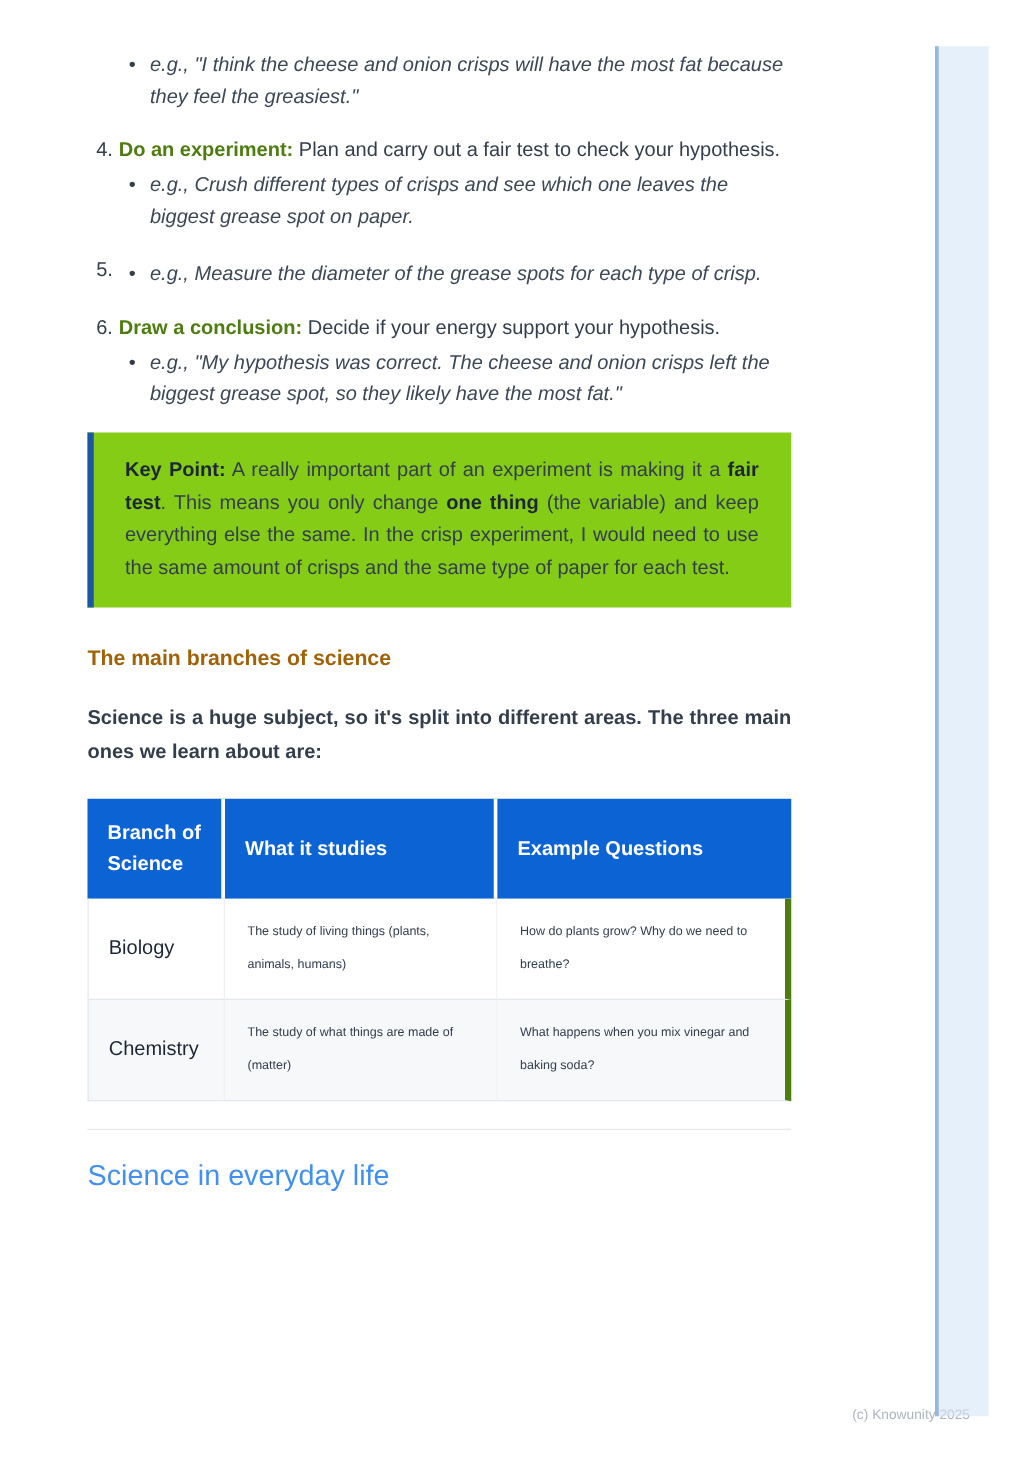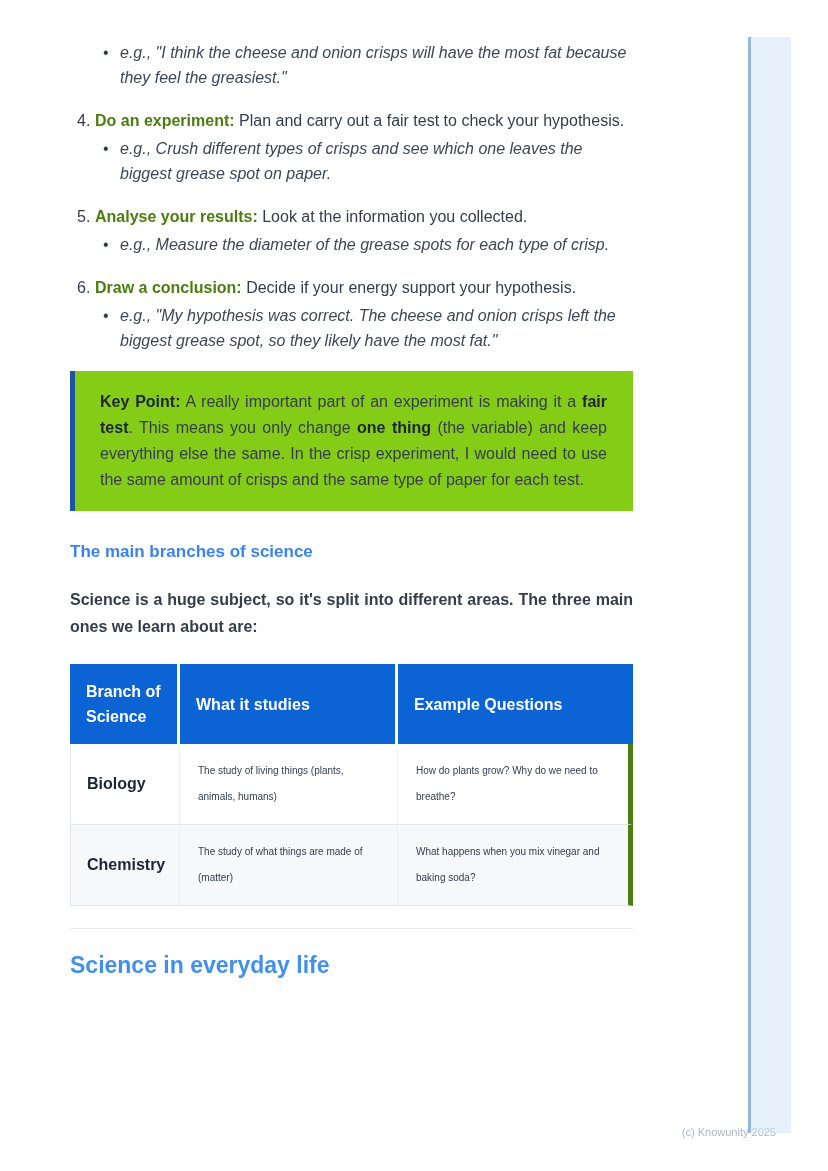--- a/index.html
+++ b/index.html
@@ -48,21 +48,21 @@
     border-left: 5px solid #1d55a5;
     padding: 18px 26px 18px 25px;
     line-height: 26px;
     text-align: justify;
   }
   
   .section-heading {
     margin-top: 28px;
     font-size: 17px;
     font-weight: 700;
-    color: #3b82f6;
+    color: #a16207;
   }
   .para {
     margin-top: 22px;
     line-height: 27px;
     text-align: justify;
     font-weight: bold;
   }
   
   table.branches {
     margin-top: 24px;
@@ -88,37 +88,37 @@
     line-height: 26px;
     font-size: 10px;
     vertical-align: middle;
     border-bottom: 1px solid #e3e7ed;
     border-right: 1px solid #eef1f4;
     background: #ffffff;
   }
   table.branches td:first-child {
     border-left: 1px solid #e3e7ed;
     padding-left: 16px;
-    font-weight: 700;
+    font-weight: 400;
     color: #1d2635;
     font-size: 16px;
   }
   table.branches td:last-child { border-right: 5px solid #4d7c0f; }
   table.branches tr.stripe td { background: #f6f8fa; }
   
   .divider {
     margin-top: 22px;
     border: none;
     border-top: 1px solid #e5e7eb;
     height: 0;
   }
   .big-heading {
     margin-top: 24px;
     font-size: 23px;
-    font-weight: 700;
+    font-weight: 400;
     color: #4190f0;
   }
   
   .watermark {
     position: absolute;
     top: 1126px;
     right: 52px;
     font-size: 11px;
     color: #adb5c0;
     z-index: 1;
@@ -151,21 +151,20 @@
       <div class="example-row">
         <span class="bullet">•</span>
         <span>e.g., Crush different types of crisps and see which one leaves the biggest grease spot on paper.</span>
       </div>
     </div>
   </div>
 
   <div class="num-item">
     <span class="num">5.</span>
     <div class="body">
-      <div><span class="label">Analyse your results:</span><span> Look at the information you collected.</span></div>
       <div class="example-row">
         <span class="bullet">•</span>
         <span>e.g., Measure the diameter of the grease spots for each type of crisp.</span>
       </div>
     </div>
   </div>
 
   <div class="num-item">
     <span class="num">6.</span>
     <div class="body">

